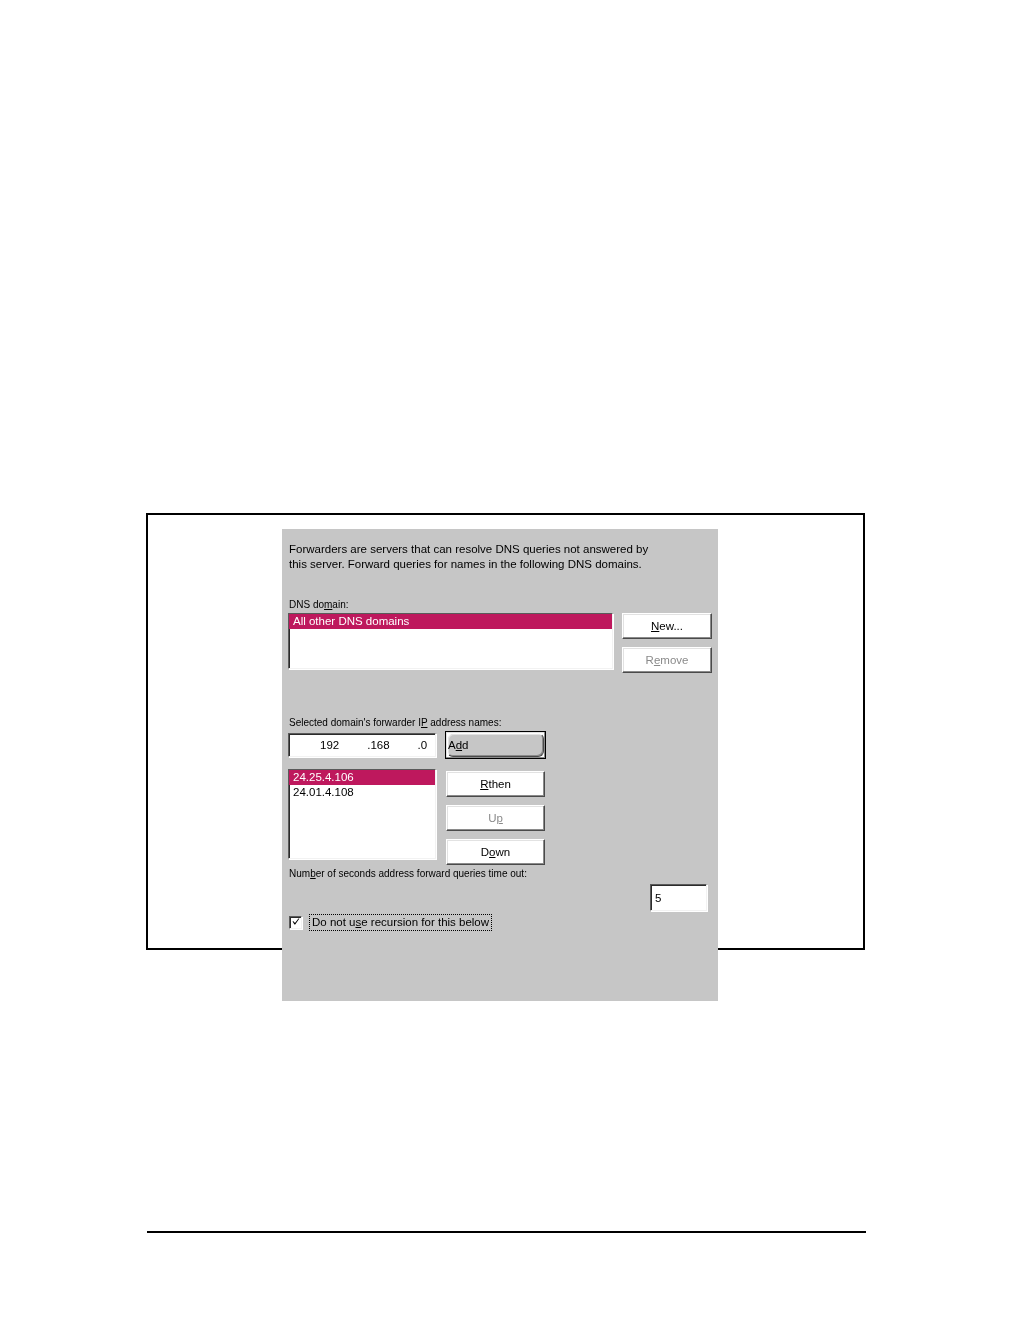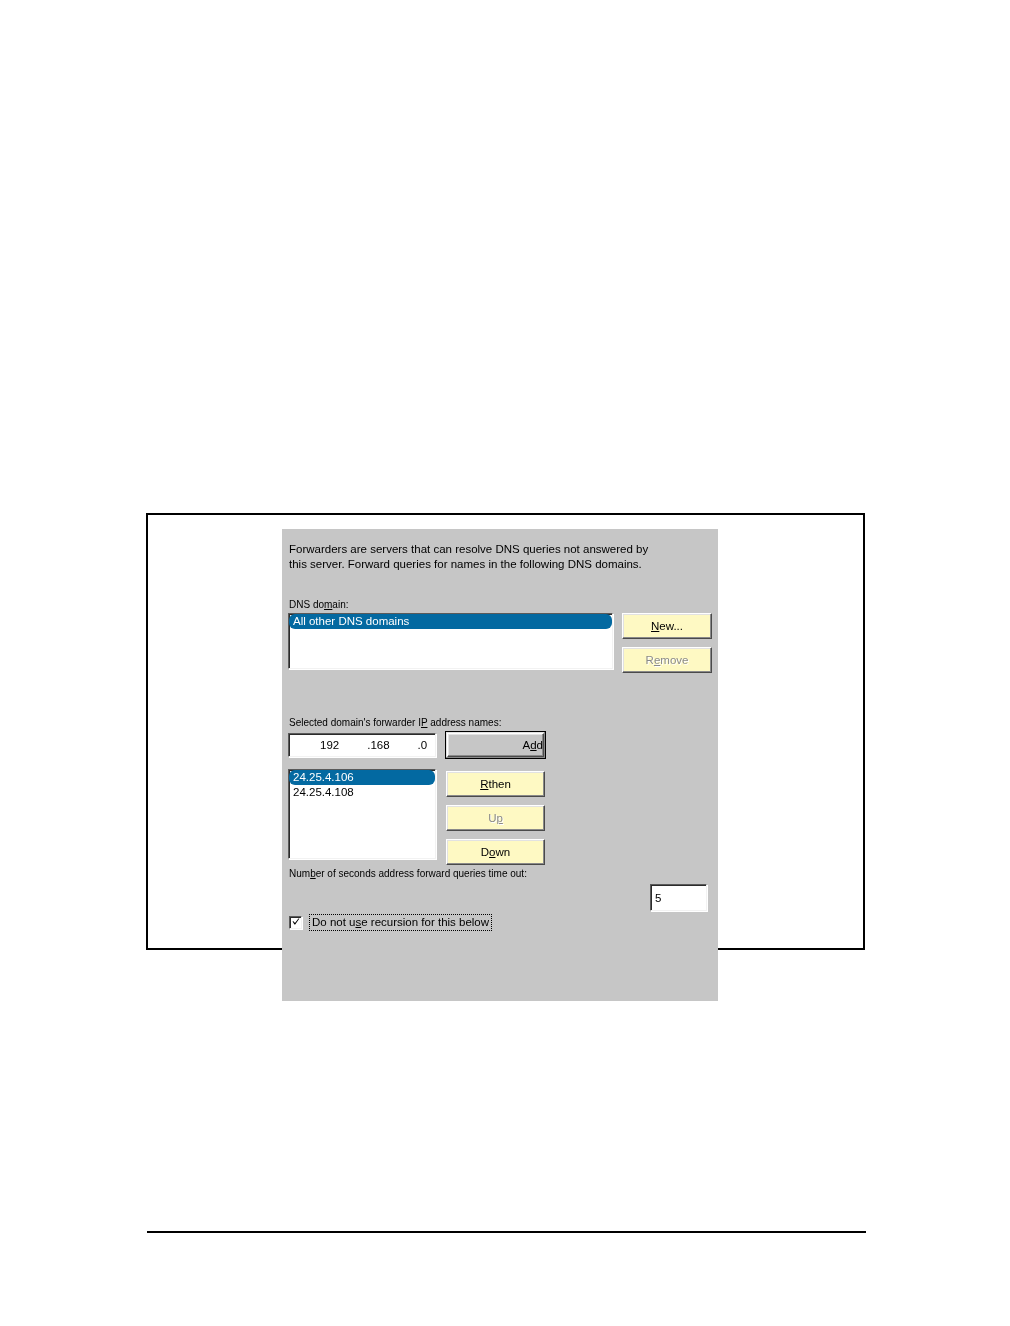--- a/index.html
+++ b/index.html
@@ -83,29 +83,28 @@
   }
 
   .listitem {
     font-size: 11.5px;
     line-height: 15px;
     padding: 0 0 0 4px;
     color: #000000;
     white-space: nowrap;
   }
   .listitem.selected {
-    background: #0369a1;
+    background: #be185d;
     color: #ffffff;
-    border-radius: 6px;
   }
 
   
   .btn {
     position: absolute;
-    background: #fef9c3;
+    background: #ffffff;
     box-sizing: border-box;
     border-top: 1px solid #ffffff;
     border-left: 1px solid #ffffff;
     border-right: 1px solid #4a4a4a;
     border-bottom: 1px solid #4a4a4a;
     box-shadow: inset -1px -1px 0 #8a8a8a, inset 1px 1px 0 #e2e2e2;
     font-family: "Liberation Sans", sans-serif;
     font-size: 11.5px;
     color: #000000;
     display: flex;
@@ -123,21 +122,22 @@
     position: absolute;
     left: 1px; top: 1px; right: 1px; bottom: 1px;
     background: #c6c6c6;
     border-top: 1px solid #ffffff;
     border-left: 1px solid #ffffff;
     border-right: 1px solid #4a4a4a;
     border-bottom: 1px solid #4a4a4a;
     box-shadow: inset -1px -1px 0 #8a8a8a, inset 1px 1px 0 #e2e2e2;
     display: flex;
     align-items: center;
-    justify-content: flex-end;
+    justify-content: flex-start;
+    border-radius: 6px;
   }
 
   .btn.disabled {
     color: #8a8a8a;
     text-shadow: 1px 1px 0 #ffffff;
   }
 
   
   #ip-field {
     display: flex;
@@ -240,21 +240,21 @@
     </div>
 
     <div class="btn default" style="left:163px; top:202px; width:101px; height:28px;">
       <span class="btn-inner">
           <span><span>A</span><u>d</u><span>d</span></span>
         </span>
     </div>
 
     <div class="sunken" id="forwarder-ip-listbox" style="left:6px; top:240px; width:148px; height:90px;">
       <div class="listitem selected">24.25.4.106</div>
-      <div class="listitem">24.25.4.108</div>
+      <div class="listitem">24.01.4.108</div>
     </div>
 
     <div class="btn" style="left:164px; top:242px; width:99px; height:26px;">
         <span><span></span><u>R</u><span>then</span></span>
       </div>
 
     <div class="btn disabled" style="left:164px; top:276px; width:99px; height:26px;">
         <span><span>U</span><u>p</u><span></span></span>
       </div>
 

